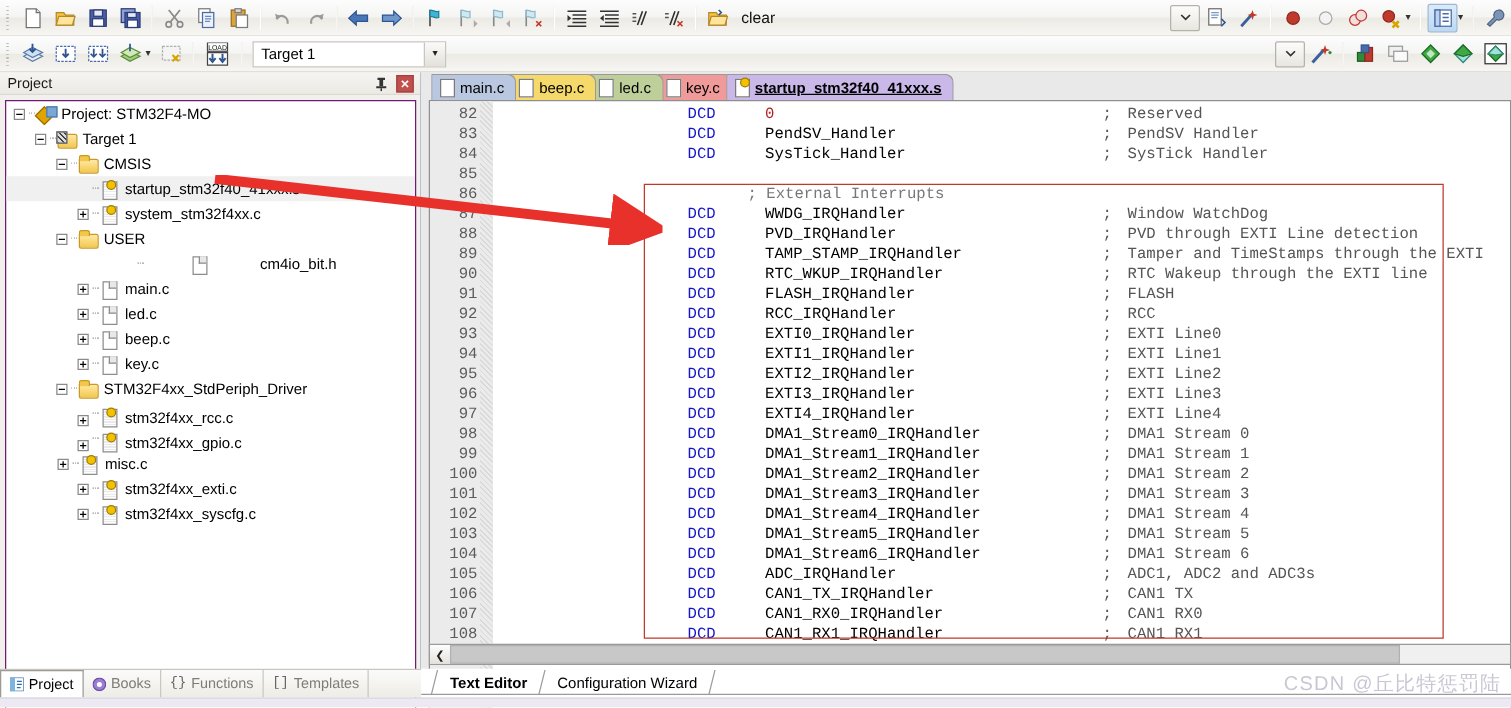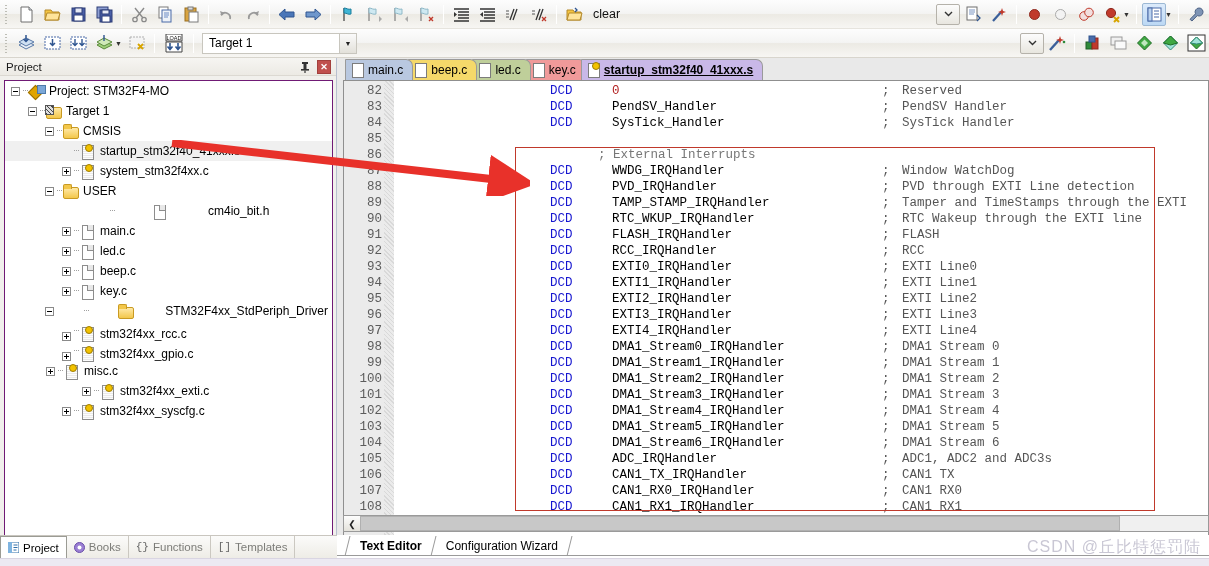--- a/index.html
+++ b/index.html
@@ -782,21 +782,21 @@
             <span class="dots"></span>
             <span class="ico file"></span>
             <span class="tlabel-txt">beep.c</span>
           </div>
           <div class="tnode" style="padding-left: 57px;">
             <span class="expander plus"></span>
             <span class="dots"></span>
             <span class="ico file"></span>
             <span class="tlabel-txt">key.c</span>
           </div>
-          <div class="tnode" style="padding-left: 40px; justify-content: space-between;">
+          <div class="tnode" style="padding-left: 40px;">
             <span class="expander "></span>
             <span class="dots"></span>
             <span class="ico folder"></span>
             <span class="tlabel-txt">STM32F4xx_StdPeriph_Driver</span>
           </div>
           <div class="tnode" style="padding-left: 57px; align-items: flex-end;">
             <span class="expander plus"></span>
             <span class="dots"></span>
             <span class="ico srcfile"></span>
             <span class="tlabel-txt">stm32f4xx_rcc.c</span>
@@ -806,21 +806,21 @@
             <span class="dots"></span>
             <span class="ico srcfile"></span>
             <span class="tlabel-txt">stm32f4xx_gpio.c</span>
           </div>
           <div class="tnode" style="padding-left: 41px;">
             <span class="expander plus"></span>
             <span class="dots"></span>
             <span class="ico srcfile"></span>
             <span class="tlabel-txt">misc.c</span>
           </div>
-          <div class="tnode" style="padding-left: 77px;">
+          <div class="tnode" style="padding-left: 57px;">
             <span class="expander plus"></span>
             <span class="dots"></span>
             <span class="ico srcfile"></span>
             <span class="tlabel-txt">stm32f4xx_exti.c</span>
           </div>
           <div class="tnode" style="padding-left: 57px;">
             <span class="expander plus"></span>
             <span class="dots"></span>
             <span class="ico srcfile"></span>
             <span class="tlabel-txt">stm32f4xx_syscfg.c</span>

